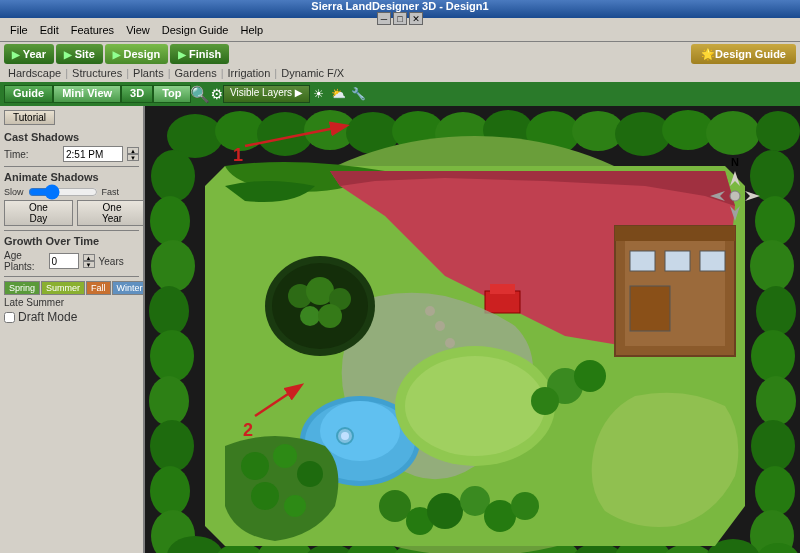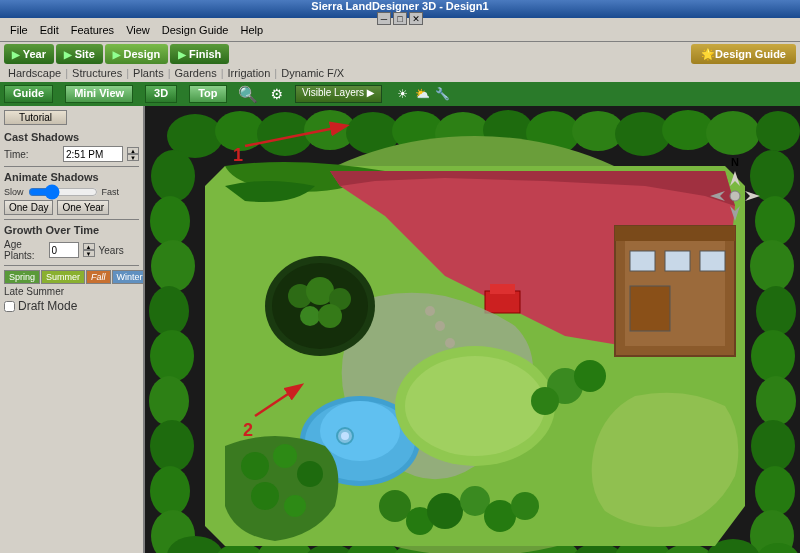--- a/index.html
+++ b/index.html
@@ -74,21 +74,21 @@
     }
     .sub-nav-sep { color: #999; }
 
     
     .view-bar {
       background: #2a7a2a;
       height: 24px;
       display: flex;
       align-items: center;
       padding: 0 4px;
-      gap: 12px;
+      gap: 0;
       color: white;
     }
     .view-btn {
       background: linear-gradient(to bottom, #5ab05a, #2a7a2a);
       border: 1px solid #1a5a1a;
       color: white; font-size: 11px; font-weight: bold;
       padding: 1px 8px; cursor: pointer; height: 18px;
     }
     .view-btn.active { background: linear-gradient(to bottom, #8ad08a, #4a9a4a); }
     .visible-layers-btn {
@@ -110,21 +110,21 @@
       width: 145px;
       background: #d4d0c8;
       border-right: 2px solid #808080;
       padding: 4px;
       overflow: hidden;
       flex-shrink: 0;
     }
     .tutorial-btn {
       background: linear-gradient(to bottom, #e8e0d0, #c8c0b0);
       border: 1px solid #808080;
-      font-size: 10px; padding: 1px 14px; cursor: pointer; margin-bottom: 6px;
+      font-size: 10px; padding: 1px 8px; cursor: pointer; margin-bottom: 6px;
     }
     .section-title { font-size: 11px; font-weight: bold; color: #333; margin-bottom: 3px; }
     .field-row { display: flex; align-items: center; gap: 4px; margin-bottom: 2px; }
     .field-label { font-size: 10px; color: #333; width: 55px; }
     .field-input {
       width: 60px; height: 16px; font-size: 10px;
       border: 1px solid #808080; background: white;
       padding: 0 2px;
     }
     .spin-btns { display: flex; flex-direction: column; }
@@ -133,31 +133,31 @@
     .divider { border-top: 1px solid #808080; margin: 4px 0; }
     
     .slider-row { display: flex; align-items: center; gap: 4px; margin-bottom: 2px; }
     .slider-label-sm { font-size: 9px; color: #333; }
     .slider { width: 70px; height: 12px; cursor: pointer; }
     
     .btn-row { display: flex; gap: 4px; margin-bottom: 2px; }
     .panel-btn {
       background: linear-gradient(to bottom, #e8e4dc, #c8c4bc);
       border: 1px solid #808080; font-size: 10px;
-      padding: 1px 4px; cursor: pointer;
+      padding: 1px 24px; cursor: pointer;
     }
 
     .season-tabs { display: flex; gap: 1px; margin-bottom: 2px; }
     .season-tab {
       font-size: 9px; padding: 1px 4px; border: 1px solid #808080;
       cursor: pointer; background: #d4d0c8;
     }
     .season-tab.active-spring { background: #5a9a3a; color: white; }
     .season-tab.active-summer { background: #8ab030; color: white; }
-    .season-tab.active-fall { background: #c87030; color: white; font-style: italic; }
+    .season-tab.active-fall { background: #c87030; color: white; }
     .season-tab.active-winter { background: #6090c0; color: white; }
     
     .mode-text { font-size: 10px; color: #333; margin-bottom: 2px; }
     .checkbox-row { display: flex; align-items: center; gap: 3px; }
     .checkbox-row input { width: 11px; height: 11px; }
     .checkbox-label { font-size: 12px; color: #333; }
 
     
     .garden-canvas {
       flex: 1;

